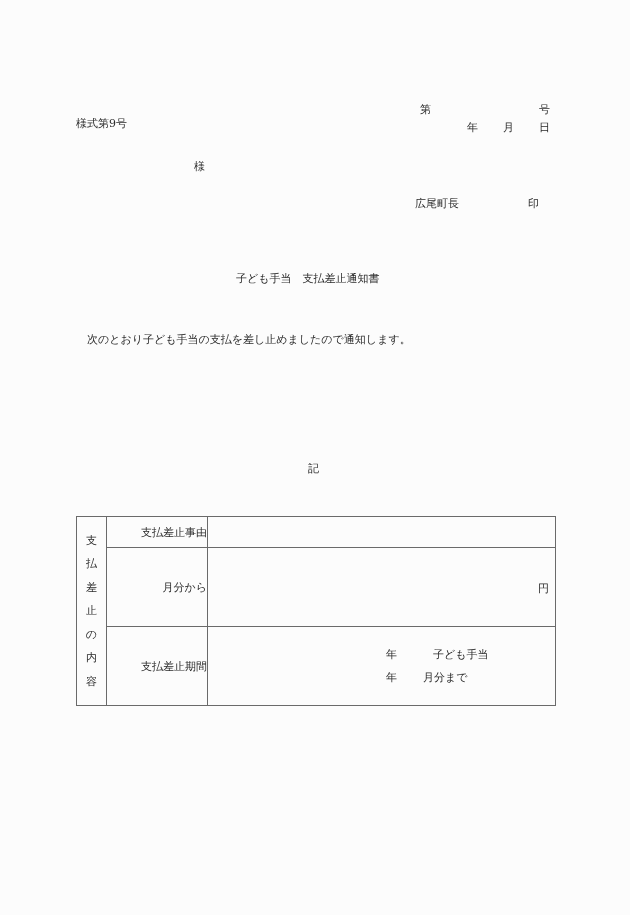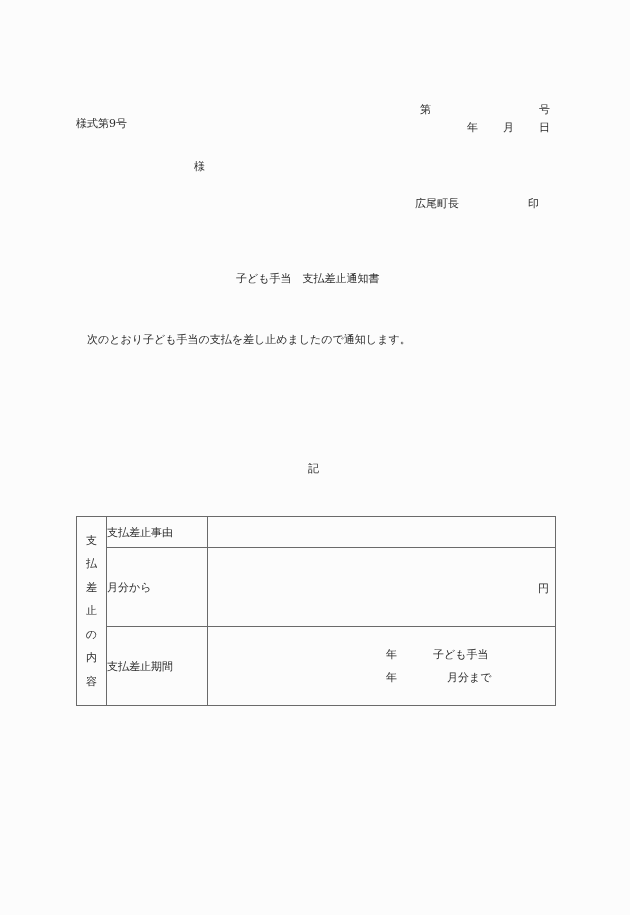--- a/index.html
+++ b/index.html
@@ -10,21 +10,21 @@
   .t { position:absolute; font-size:11px; line-height:14px; white-space:nowrap; }
   .para { position:absolute; left:76px; width:480px; font-size:11px; line-height:19px;margin-top:24px; }
   .para p { margin:0; text-indent:11px; text-align:justify; }
   table.detail {
     position:absolute; left:76px; top:516px; width:480px; height:189px;
     border-collapse:collapse; font-size:11px;
   }
   table.detail td { border:1.3px solid #6a6a6a; padding:0; vertical-align:middle; }
   .vert { width:29px; text-align:center; }
   .vert span { display:block; line-height:23.5px; }
-  .lbl { width:100px; text-align:left; }
+  .lbl { width:100px; text-align:right; }
   .val { position:relative; }
 </style>
 </head>
 <body>
 
 <div class="t" style="left:76px;top:84px;margin-top:33px;">様式第9号</div>
 
 <div class="t" style="left:420px;top:103px;">第</div>
 <div class="t" style="left:539px;top:103px;">号</div>
 
@@ -65,17 +65,17 @@
     <td class="val">
       <span style="position:absolute;right:6px;top:33px;">円</span>
     </td>
   </tr>
   <tr style="height:79px;">
     <td class="lbl">支払差止期間</td>
     <td class="val">
       <span style="position:absolute;left:178px;top:20px;">年</span>
       <span style="position:absolute;left:225px;top:20px;">子ども手当</span>
       <span style="position:absolute;left:178px;top:43px;">年</span>
-      <span style="position:absolute;left:239px;top:43px;text-align:center;">月分まで</span>
+      <span style="position:absolute;left:215px;top:43px;text-align:center;">月分まで</span>
     </td>
   </tr>
 </tbody>
   </table>
 
 </body></html>

